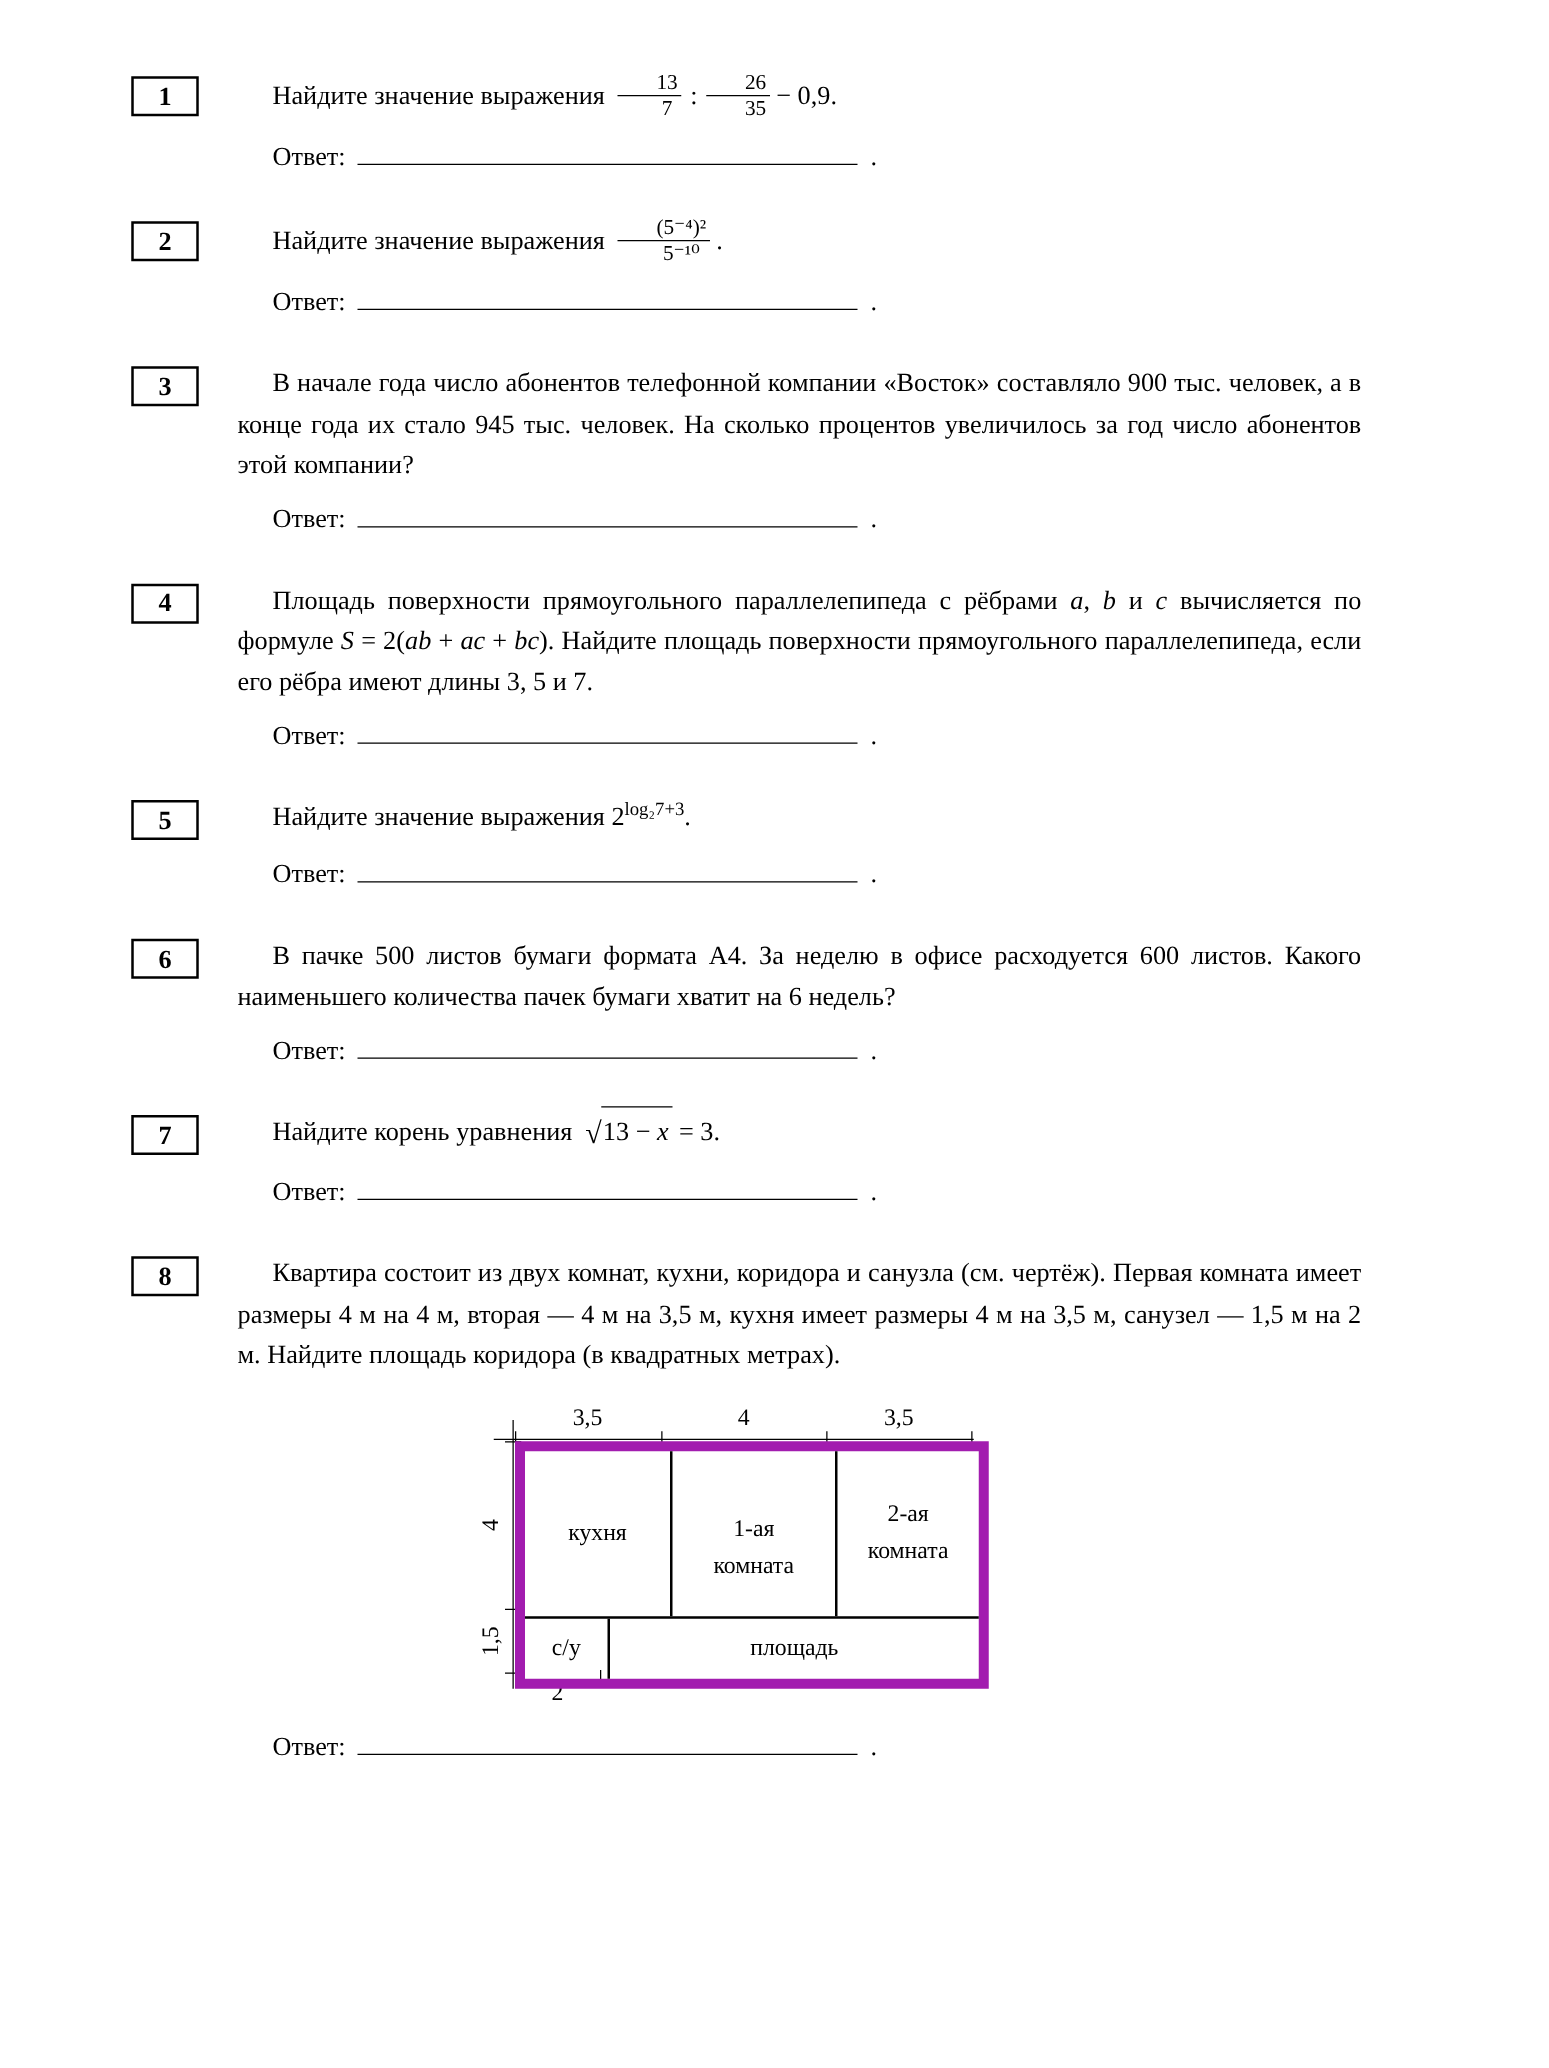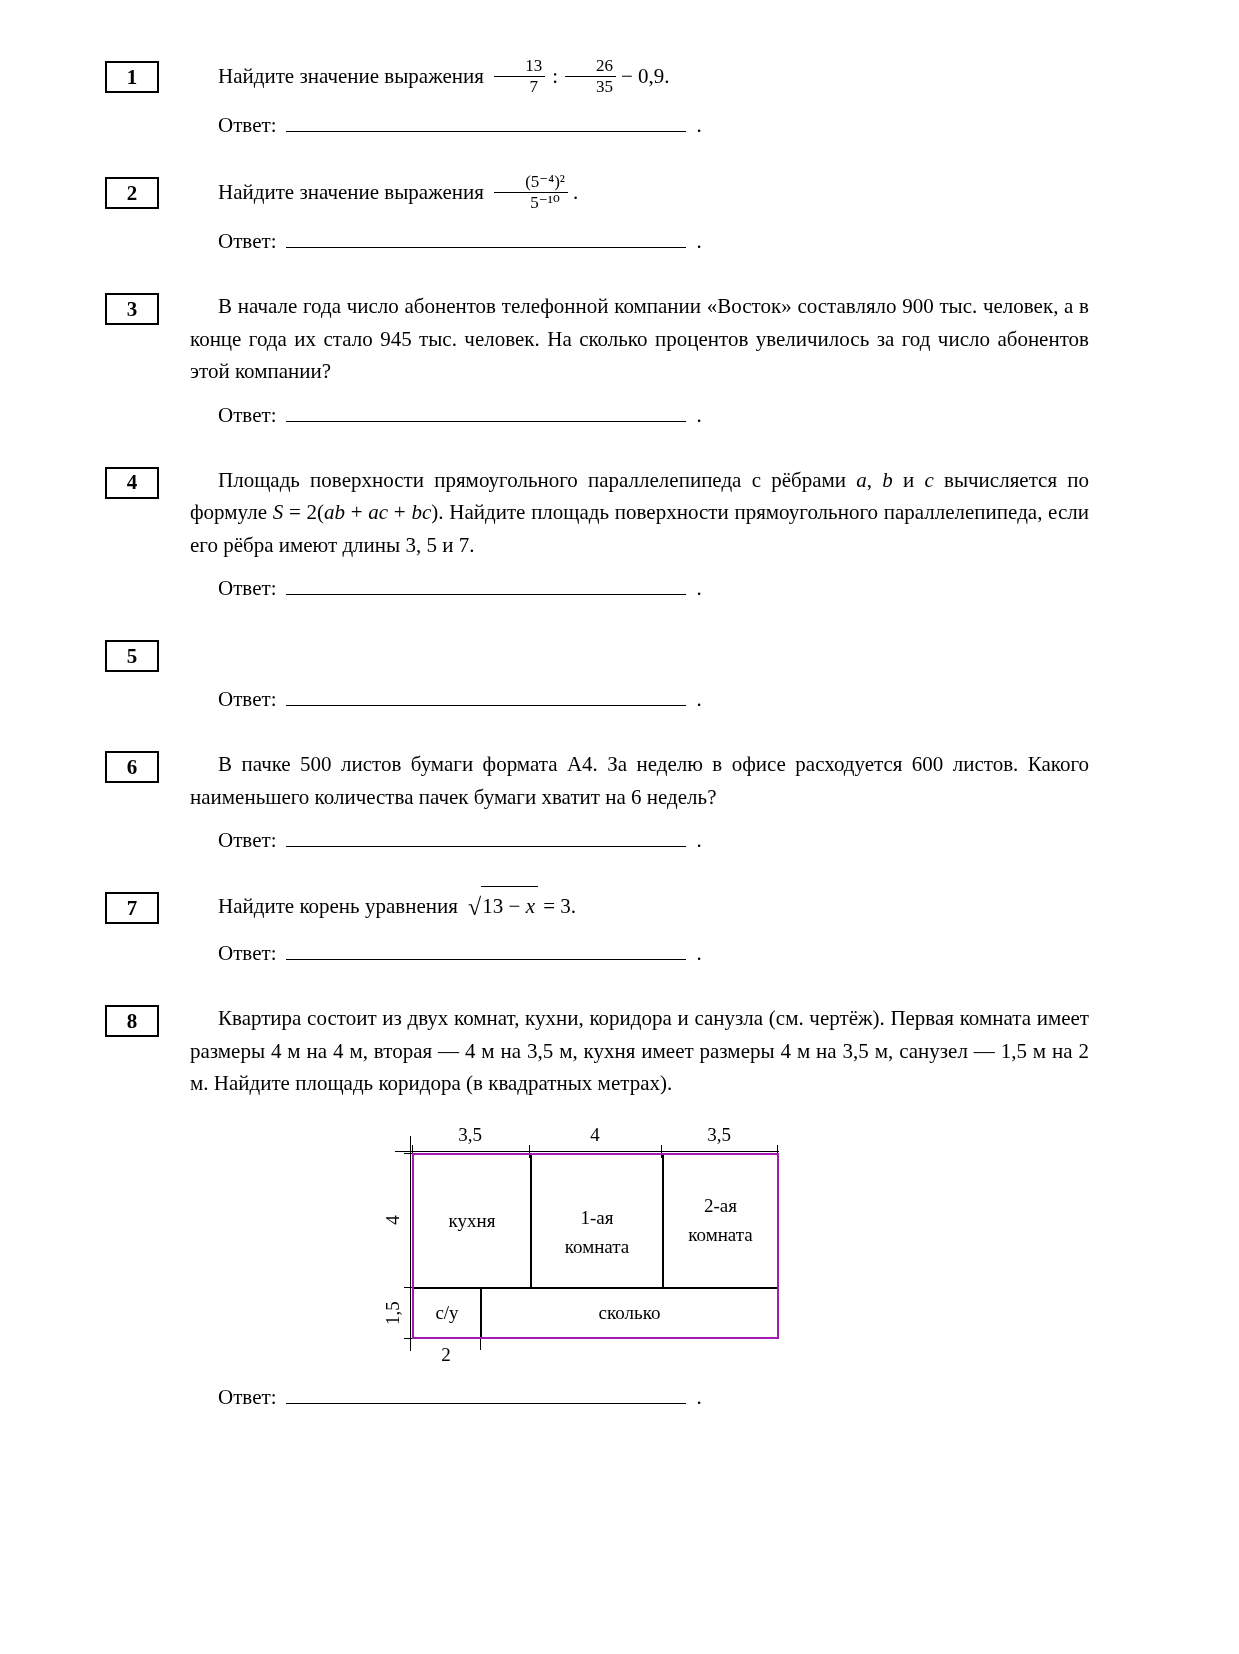--- a/index.html
+++ b/index.html
@@ -52,21 +52,21 @@
   .dim-top-line    { left:18px; top:33px; width:384px; height:1.4px; }
   .dim-left-line   { left:33px; top:18px; width:1.4px; height:215px; }
   .tick-v { position:absolute; width:1.4px; height:13px; top:27px; background:#000; }
   .tick-h { position:absolute; height:1.4px; width:13px; left:27px; background:#000; }
   .tick-b { position:absolute; width:1.4px; height:14px; top:218px; background:#000; }
   .dlabel { position:absolute; transform:translateX(-50%); top:6px; }
   .dlabel-left { position:absolute; transform:translate(-50%,-50%) rotate(-90deg); left:16px; }
   .dlabel-bottom { position:absolute; transform:translateX(-50%); top:226px; }
   .plan {
     position:absolute; left:35px; top:35px;
-    width:363px; height:182px; border:2px solid #a21caf;
+    width:363px; height:182px; border:8px solid #a21caf;
   }
   .idiv { position:absolute; background:#000; }
   .div-h  { left:0; top:132px; width:363px; height:2px; }
   .div-v1 { left:116px; top:0; width:2px; height:132px; }
   .div-v2 { left:248px; top:0; width:2px; height:132px; }
   .div-v3 { left:66px; top:134px; width:2px; height:48px; }
   .room {
     position:absolute; display:flex; flex-direction:column;
     align-items:center; justify-content:center; text-align:center; line-height:1.5;
   }
@@ -115,20 +115,24 @@
   <div class="problem">
     <div class="numbox">4</div>
     <div class="ptext"><span>Площадь поверхности прямоугольного параллелепипеда с рёбрами </span><em class="v">a</em><span>, </span><em class="v">b</em><span> и </span><em class="v">c</em><span> вычисляется по формуле </span><em class="v">S</em><span> = 2(</span><em class="v">ab</em><span> + </span><em class="v">ac</em><span> + </span><em class="v">bc</em><span>). Найдите площадь поверхности прямоугольного параллелепипеда, если его рёбра имеют длины 3, 5 и 7.</span></div>
   </div>
   <div class="answer">
     <span>Ответ:</span><span class="aline"></span><span>.</span>
   </div>
 
   <div class="problem">
     <div class="numbox">5</div>
+    <div class="ptext">
+      <span>Найдите значение выражения</span>
+      <span><span>2</span><sup class="exp">log₂7+3</sup></span><span>.</span>
+    </div>
   </div>
   <div class="answer">
     <span>Ответ:</span><span class="aline"></span><span>.</span>
   </div>
 
   <div class="problem">
     <div class="numbox">6</div>
     <div class="ptext">В пачке 500 листов бумаги формата А4. За неделю в офисе расходуется 600 листов. Какого наименьшего количества пачек бумаги хватит на 6 недель?</div>
   </div>
   <div class="answer">
@@ -179,21 +183,21 @@
       <div class="room r-kitchen">кухня</div>
       <div class="room r-room1">
         <div>1-ая</div>
         <div>комната</div>
       </div>
       <div class="room r-room2">
         <div>2-ая</div>
         <div>комната</div>
       </div>
       <div class="room r-su">с/у</div>
-      <div class="room r-corridor">сколько</div>
+      <div class="room r-corridor">площадь</div>
     </div>
   </div>
 
   <div class="answer">
     <span>Ответ:</span><span class="aline"></span><span>.</span>
   </div>
 
 </div>
 
 </body></html>

